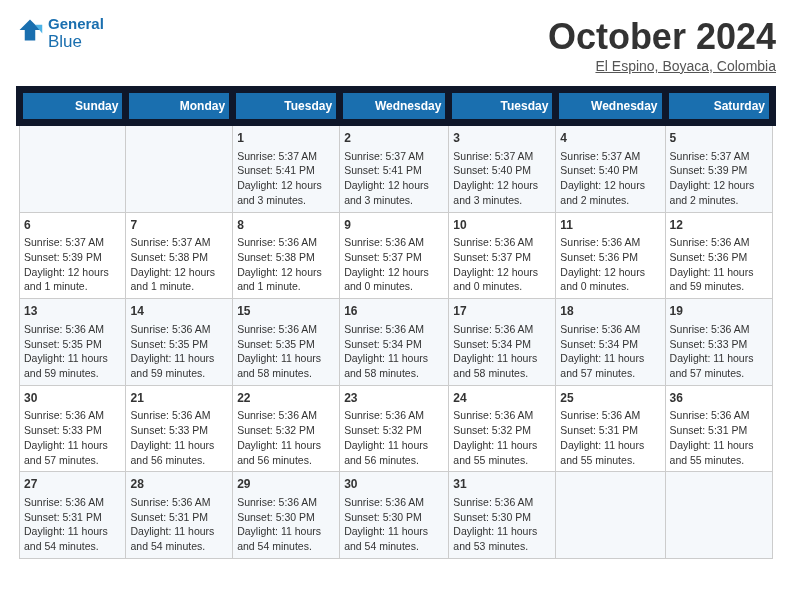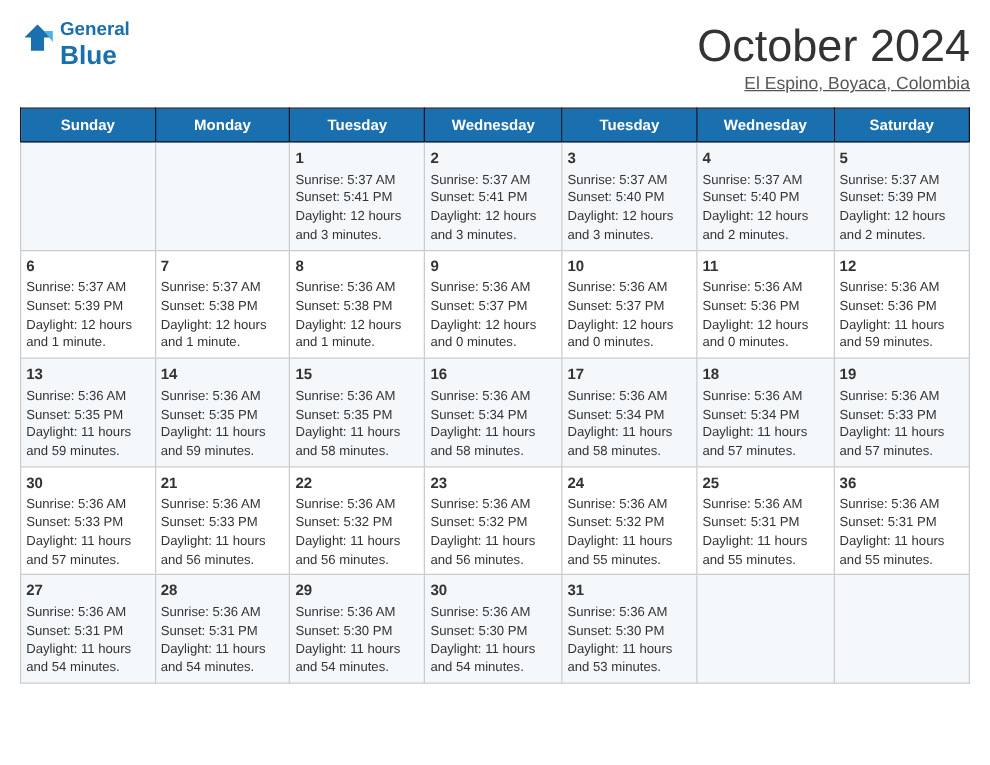--- a/index.html
+++ b/index.html
@@ -23,41 +23,41 @@
     }
     .logo-icon {
       width: 28px;
       height: 28px;
     }
     .title-block {
       text-align: right;
     }
     .month-title {
       font-size: 36px;
-      font-weight: normal;
+      font-weight: bold;
       color: #333;
     }
     .location {
       font-size: 14px;
       color: #555;
       text-decoration: underline;
     }
     table {
       width: 100%;
       border-collapse: collapse;
       font-size: 11px;
     }
     thead tr th {
       background-color: #1a6faf;
       color: white;
       padding: 6px 4px;
-      text-align: center;
+      text-align: right;
       font-size: 12px;
       font-weight: bold;
-      border: 1px solid #0f172a;
+      border: 7px solid #0f172a;
     }
     tbody tr td {
       border: 1px solid #ccc;
       vertical-align: top;
       padding: 4px;
       width: 113px;
       height: 80px;
       color: #333;
       font-size: 10.5px;
       line-height: 1.4;
@@ -82,21 +82,21 @@
 <body>
 
 <div class="header">
   <div class="logo">
     <svg class="logo-icon" viewBox="0 0 32 32">
       <polygon points="16,4 28,16 22,16 22,28 10,28 10,16 4,16" fill="#1a6faf"></polygon>
       <polygon points="22,10 30,10 30,20" fill="#4db3e6"></polygon>
     </svg>
     <div>
       <div style="font-size:15px;font-weight:bold;color:#1a6faf;line-height:1.1;">General</div>
-      <div style="font-size:21px;font-weight:bold;color:#1a6faf;line-height:1.1;">Blue</div>
+      <div style="font-size:17px;font-weight:normal;color:#1a6faf;line-height:1.1;">Blue</div>
     </div>
   </div>
   <div class="title-block">
     <div class="month-title">October 2024</div>
     <div class="location">El Espino, Boyaca, Colombia</div>
   </div>
 </div>
 
 <table>
   <thead>

